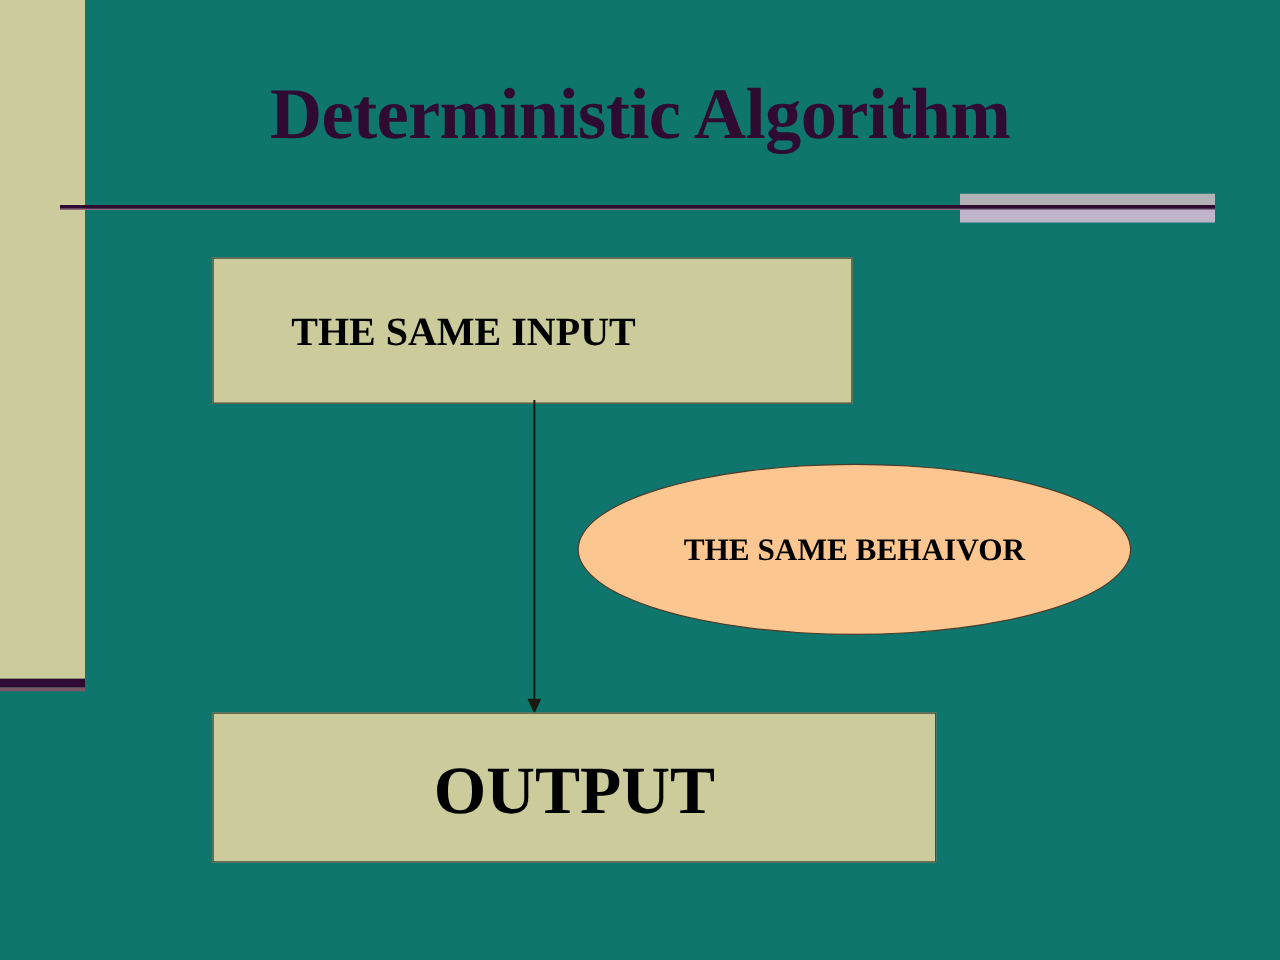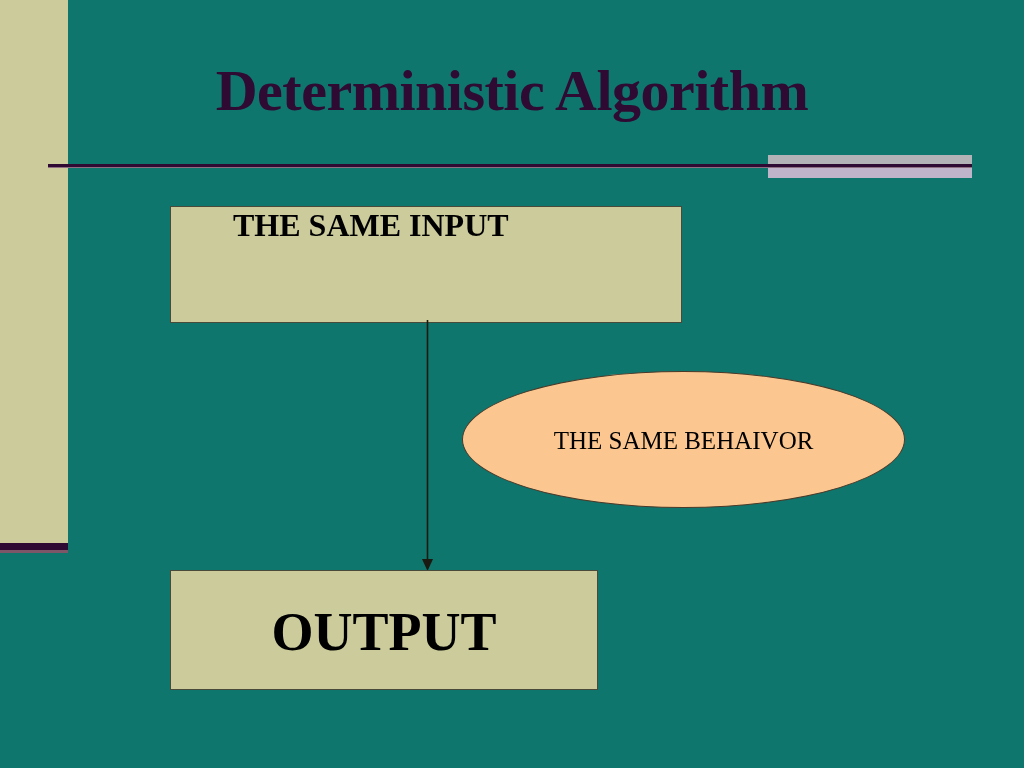--- a/index.html
+++ b/index.html
@@ -118,26 +118,27 @@
     top: 206px;
     width: 512px;
     height: 117px;
     justify-content: flex-start;
     align-items: flex-start;
   }
   #box-input .flow-box-label {
     font-size: 32px;
     line-height: 36px;
     margin-left: 62px;
+    margin-top: 40px;
   }
 
   #box-output {
     left: 170px;
     top: 570px;
-    width: 428px;
+    width: 579px;
     height: 120px;
   }
   #box-output .flow-box-label {
     font-size: 54px;
     line-height: 58px;
     margin-top: 4px;
   }
 
   .flow-ellipse {
     position: absolute;
@@ -149,21 +150,21 @@
     background: #fbc68f;
     border: 1px solid #4a3a2a;
     border-radius: 50%;
     display: flex;
     align-items: center;
     justify-content: center;
   }
   .flow-ellipse-label {
     color: #000000;
     font-family: "Liberation Serif", "DejaVu Serif", serif;
-    font-weight: normal;
+    font-weight: bold;
     font-size: 25px;
     line-height: 28px;
     white-space: nowrap;
     margin-top: 2px;
   }
 
   
   .connector {
     position: absolute;
     left: 420px;

